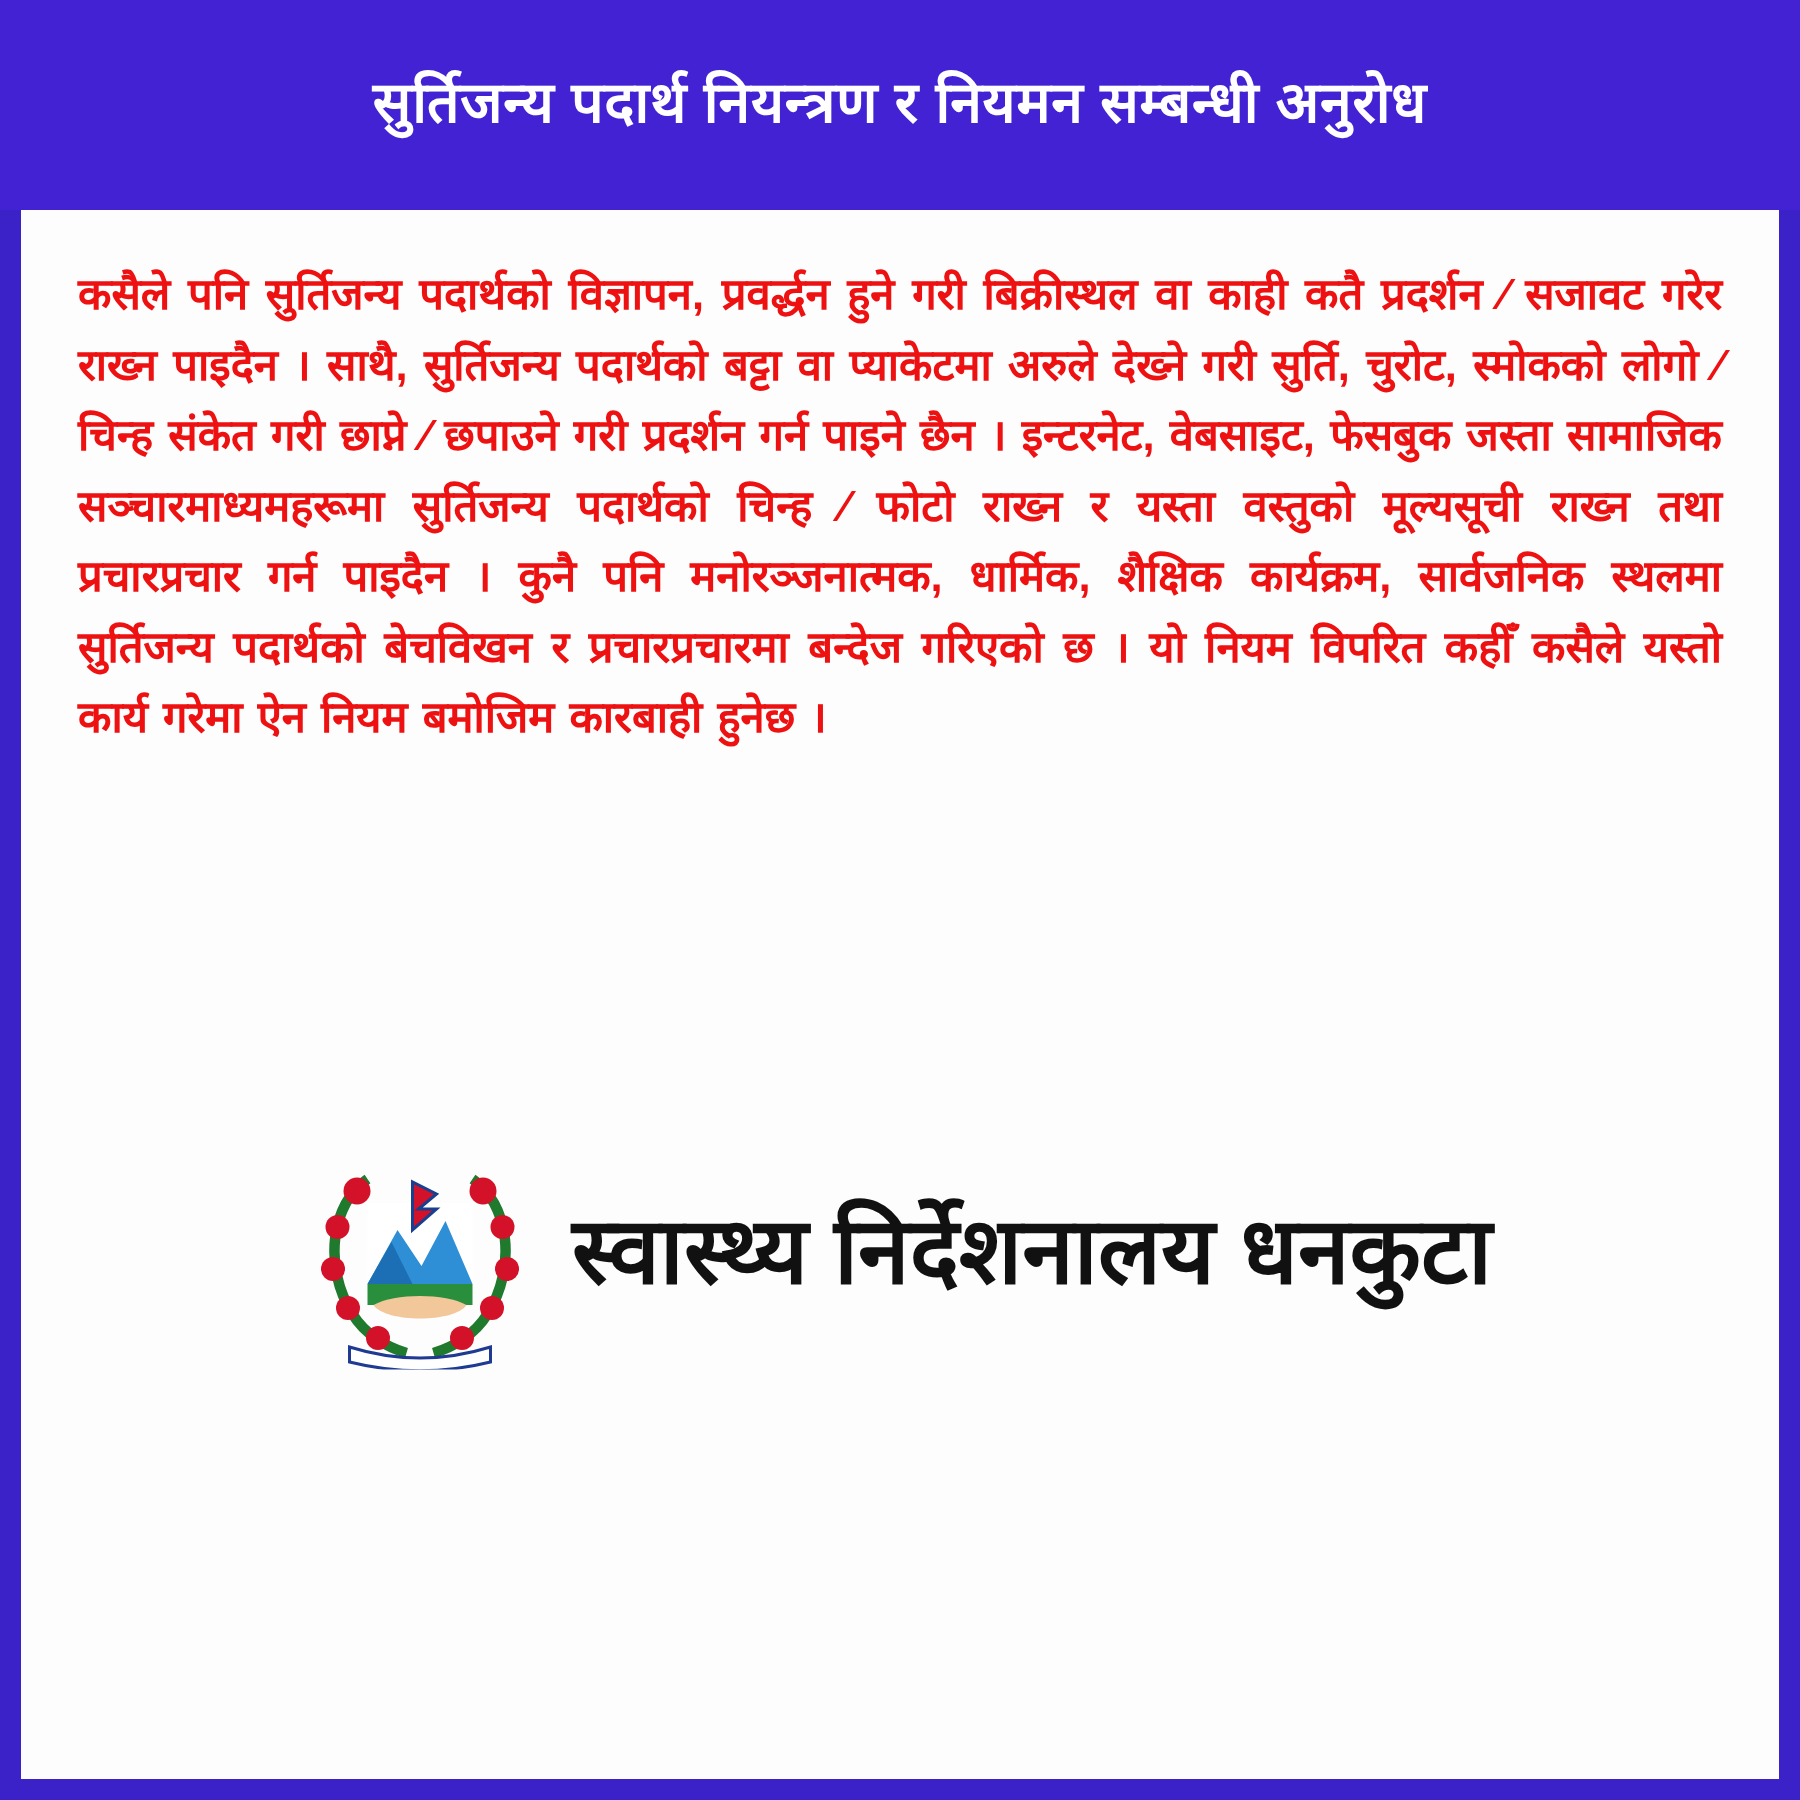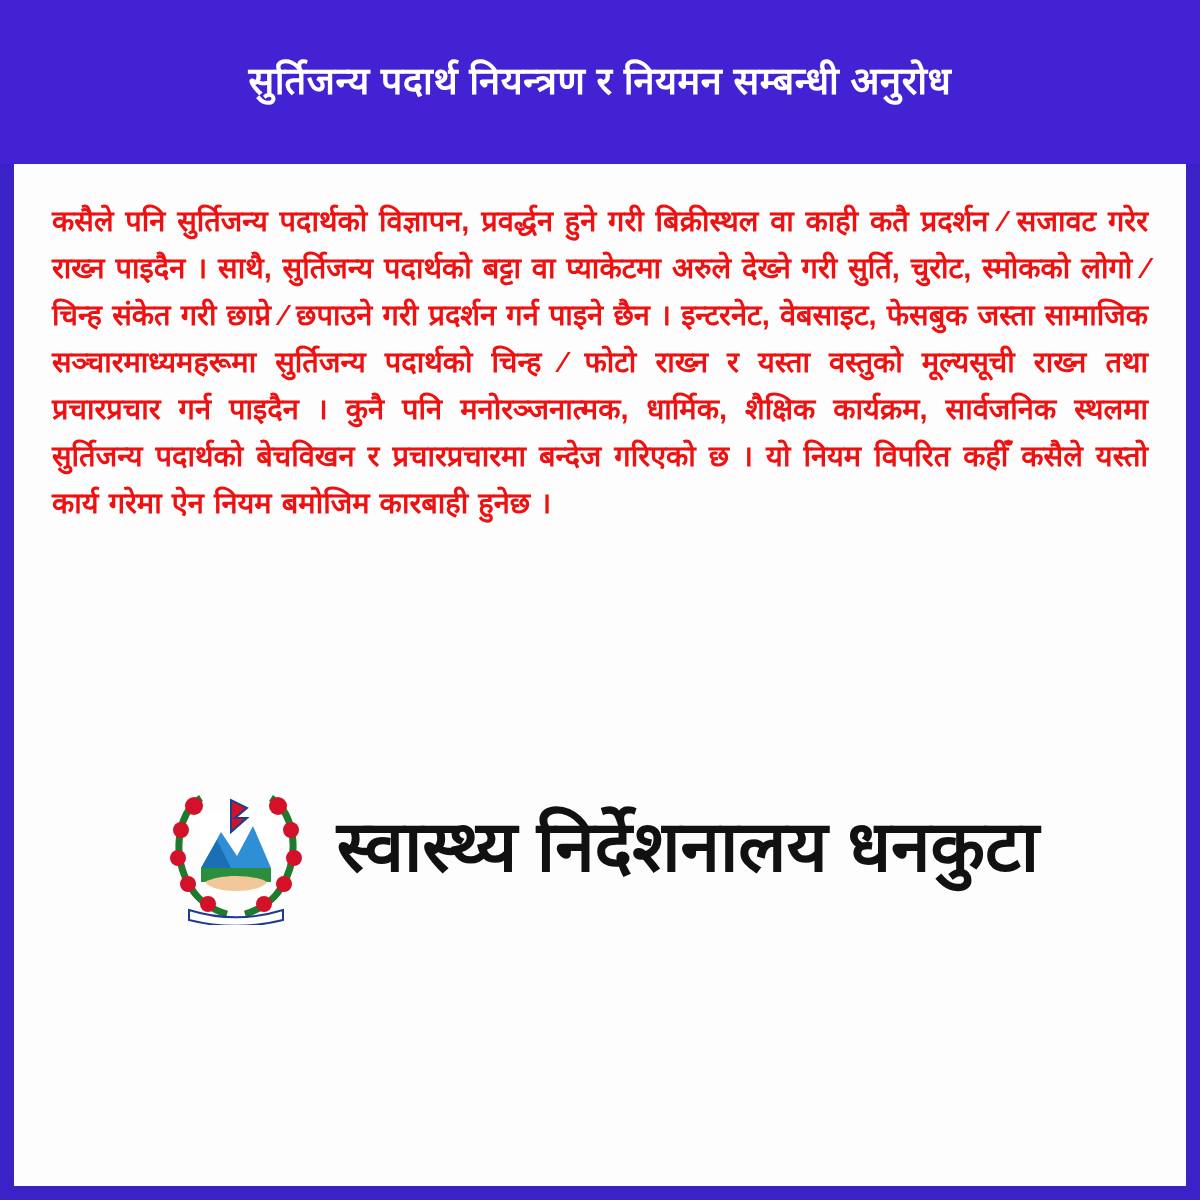--- a/index.html
+++ b/index.html
@@ -19,21 +19,21 @@
     width: 1200px;
     height: 1200px;
     background: #3a22c8;
     box-sizing: border-box;
     display: flex;
     flex-direction: column;
   }
   
   .header-band {
     flex: 0 0 auto;
-    height: 164px;
+    height: 140px;
     background: #4322d4;
     display: flex;
     align-items: center;
     justify-content: center;
     padding: 0 20px;
     box-sizing: border-box;
   }
   .header-title {
     color: #ffffff;
     font-size: 38px;
@@ -74,21 +74,21 @@
     padding-bottom: 8px;
   }
   .emblem {
     width: 150px;
     height: 155px;
     flex: 0 0 auto;
     position: relative;
   }
   .org-name {
     color: #111111;
-    font-size: 71px;
+    font-size: 62px;
     font-weight: bold;
     letter-spacing: 0px;
     white-space: nowrap;
     line-height: 1.1;
   }
 </style>
 </head>
 <body>
 
 <div class="poster">

